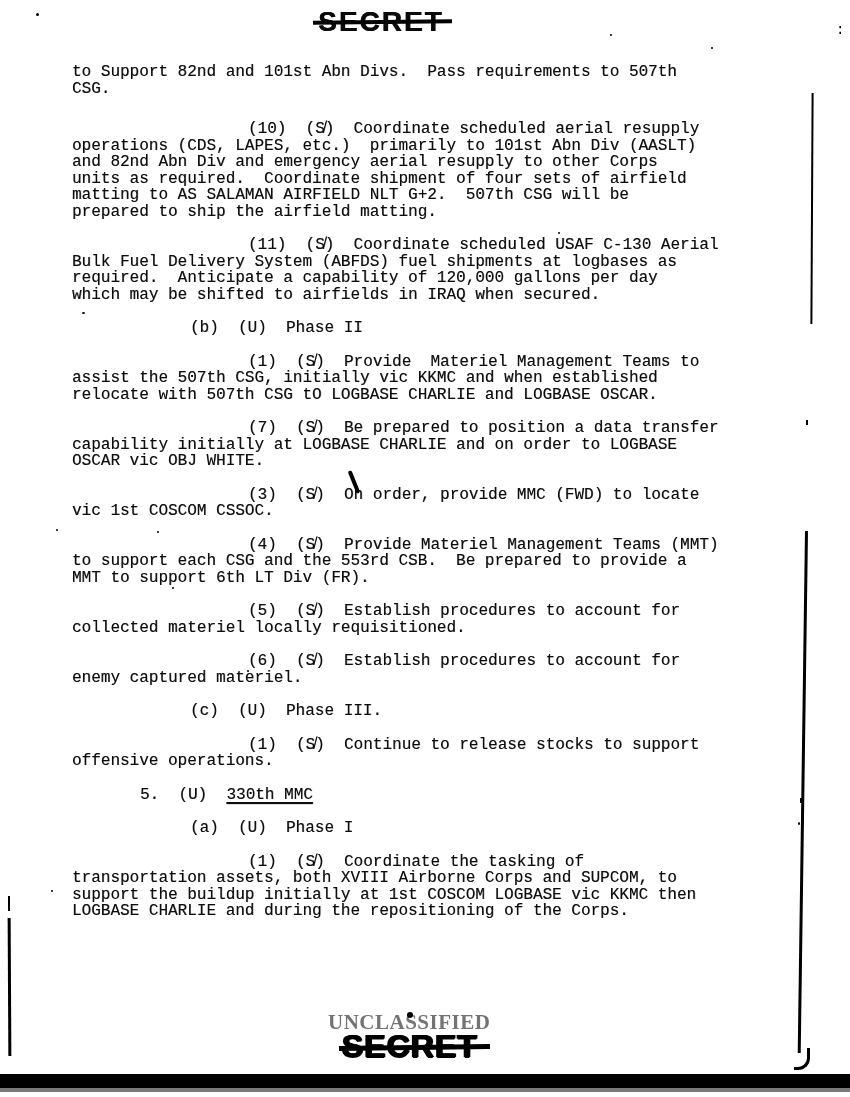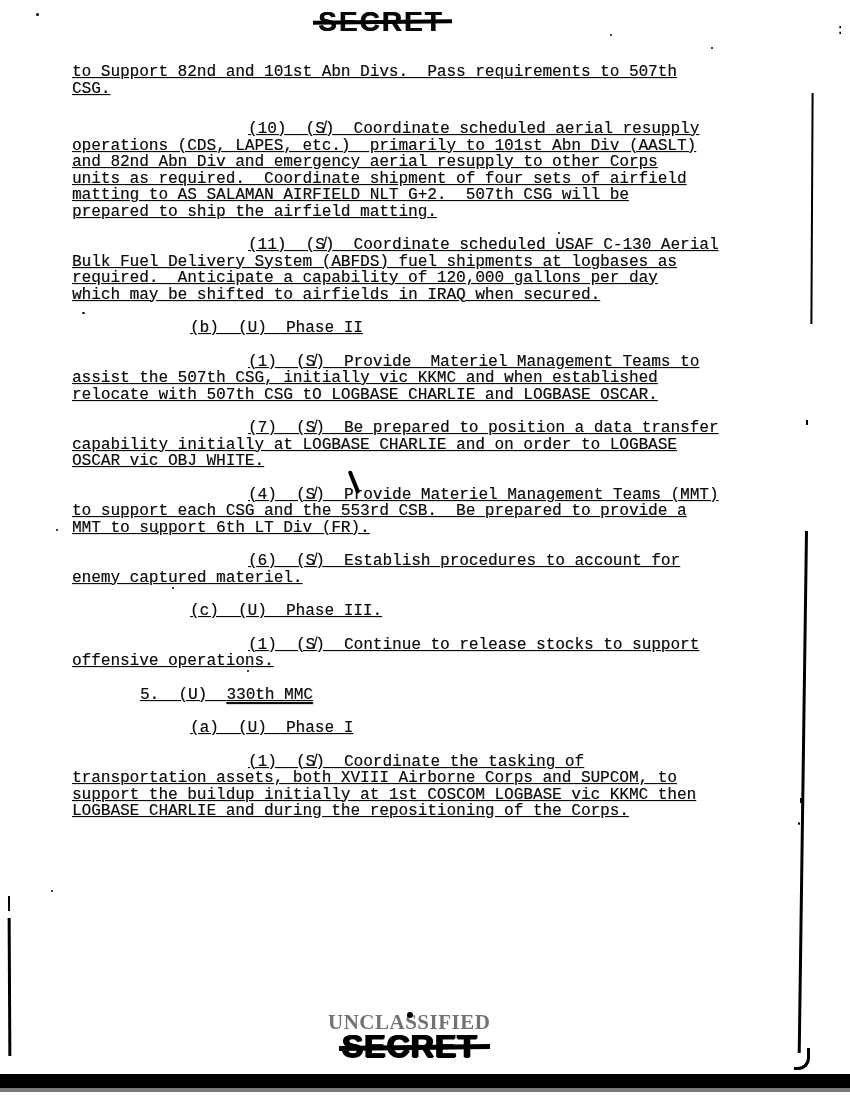--- a/index.html
+++ b/index.html
@@ -16,21 +16,20 @@
   }
   .stamp-top .strike{
     position:absolute;left:-5px;right:-8px;top:14px;height:4px;background:#000;
     transform:rotate(-0.6deg);
   }
   
   .body-text{position:absolute;left:72px;top:64px;width:740px;}
   .para{
     white-space:pre;font-size:16px;line-height:16.5px;margin:0 0 17px 0;
     text-shadow:0.4px 0.3px 0 rgba(0,0,0,0.45);
-    text-decoration:underline;
   }
   .mb-lg{margin-bottom:24px;}
   .lvl-body{text-indent:0;}
   .lvl-item{text-indent:176px;margin-top:11px;}
   .lvl-sub{text-indent:118px;}
   .lvl-sec{text-indent:68px;}
   .u-line{text-decoration:underline;text-underline-offset:3px;text-decoration-thickness:1.5px;}
   
   .stamp-unclass{
     position:absolute;left:328px;top:1010px;
@@ -90,23 +89,27 @@
 Bulk Fuel Delivery System (ABFDS) fuel shipments at logbases as
 required.  Anticipate a capability of 120,000 gallons per day
 which may be shifted to airfields in IRAQ when secured.</div>
     <div class="para lvl-sub">(b)  (U)  Phase II</div>
     <div class="para lvl-item">(1)  (S̸)  Provide  Materiel Management Teams to
 assist the 507th CSG, initially vic KKMC and when established
 relocate with 507th CSG tO LOGBASE CHARLIE and LOGBASE OSCAR.</div>
     <div class="para lvl-item">(7)  (S̸)  Be prepared to position a data transfer
 capability initially at LOGBASE CHARLIE and on order to LOGBASE
 OSCAR vic OBJ WHITE.</div>
+    <div class="para lvl-item">(3)  (S̸)  On order, provide MMC (FWD) to locate
+vic 1st COSCOM CSSOC.</div>
     <div class="para lvl-item">(4)  (S̸)  Provide Materiel Management Teams (MMT)
 to support each CSG and the 553rd CSB.  Be prepared to provide a
 MMT to support 6th LT Div (FR).</div>
+    <div class="para lvl-item">(5)  (S̸)  Establish procedures to account for
+collected materiel locally requisitioned.</div>
     <div class="para lvl-item">(6)  (S̸)  Establish procedures to account for
 enemy captured materiel.</div>
     <div class="para lvl-sub">(c)  (U)  Phase III.</div>
     <div class="para lvl-item">(1)  (S̸)  Continue to release stocks to support
 offensive operations.</div>
     <div class="para lvl-sec"><span>5.  (U)  </span><span class="u-line">330th MMC</span></div>
     <div class="para lvl-sub">(a)  (U)  Phase I</div>
     <div class="para lvl-item">(1)  (S̸)  Coordinate the tasking of
 transportation assets, both XVIII Airborne Corps and SUPCOM, to
 support the buildup initially at 1st COSCOM LOGBASE vic KKMC then

